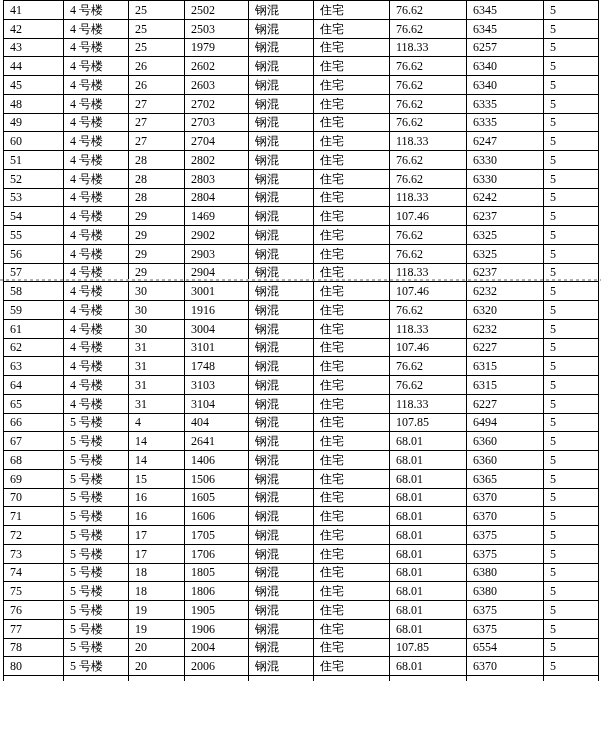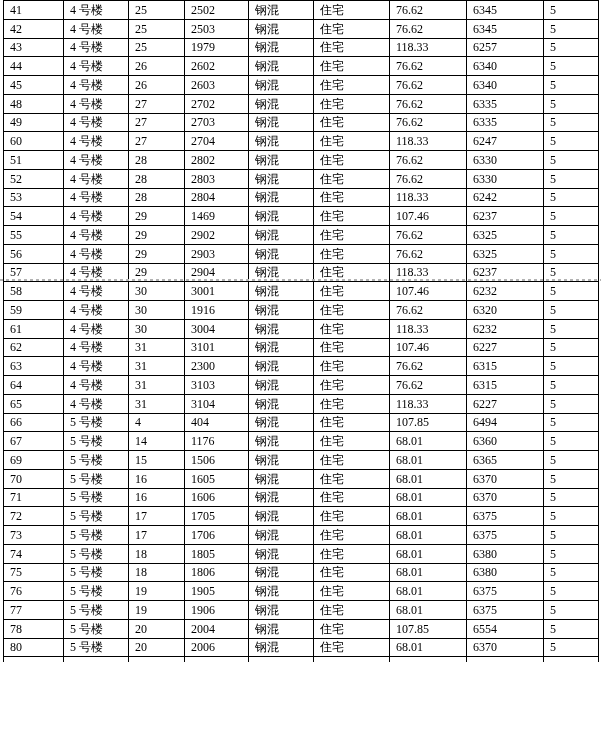--- a/index.html
+++ b/index.html
@@ -279,21 +279,21 @@
           <td>钢混</td>
           <td>住宅</td>
           <td>107.46</td>
           <td>6227</td>
           <td>5</td>
         </tr>
         <tr>
           <td>63</td>
           <td>4 号楼</td>
           <td>31</td>
-          <td>2300</td>
+          <td>1748</td>
           <td>钢混</td>
           <td>住宅</td>
           <td>76.62</td>
           <td>6315</td>
           <td>5</td>
         </tr>
         <tr>
           <td>64</td>
           <td>4 号楼</td>
           <td>31</td>
@@ -323,21 +323,32 @@
           <td>钢混</td>
           <td>住宅</td>
           <td>107.85</td>
           <td>6494</td>
           <td>5</td>
         </tr>
         <tr>
           <td>67</td>
           <td>5 号楼</td>
           <td>14</td>
-          <td>1176</td>
+          <td>2641</td>
+          <td>钢混</td>
+          <td>住宅</td>
+          <td>68.01</td>
+          <td>6360</td>
+          <td>5</td>
+        </tr>
+        <tr>
+          <td>68</td>
+          <td>5 号楼</td>
+          <td>14</td>
+          <td>1406</td>
           <td>钢混</td>
           <td>住宅</td>
           <td>68.01</td>
           <td>6360</td>
           <td>5</td>
         </tr>
         <tr>
           <td>69</td>
           <td>5 号楼</td>
           <td>15</td>

